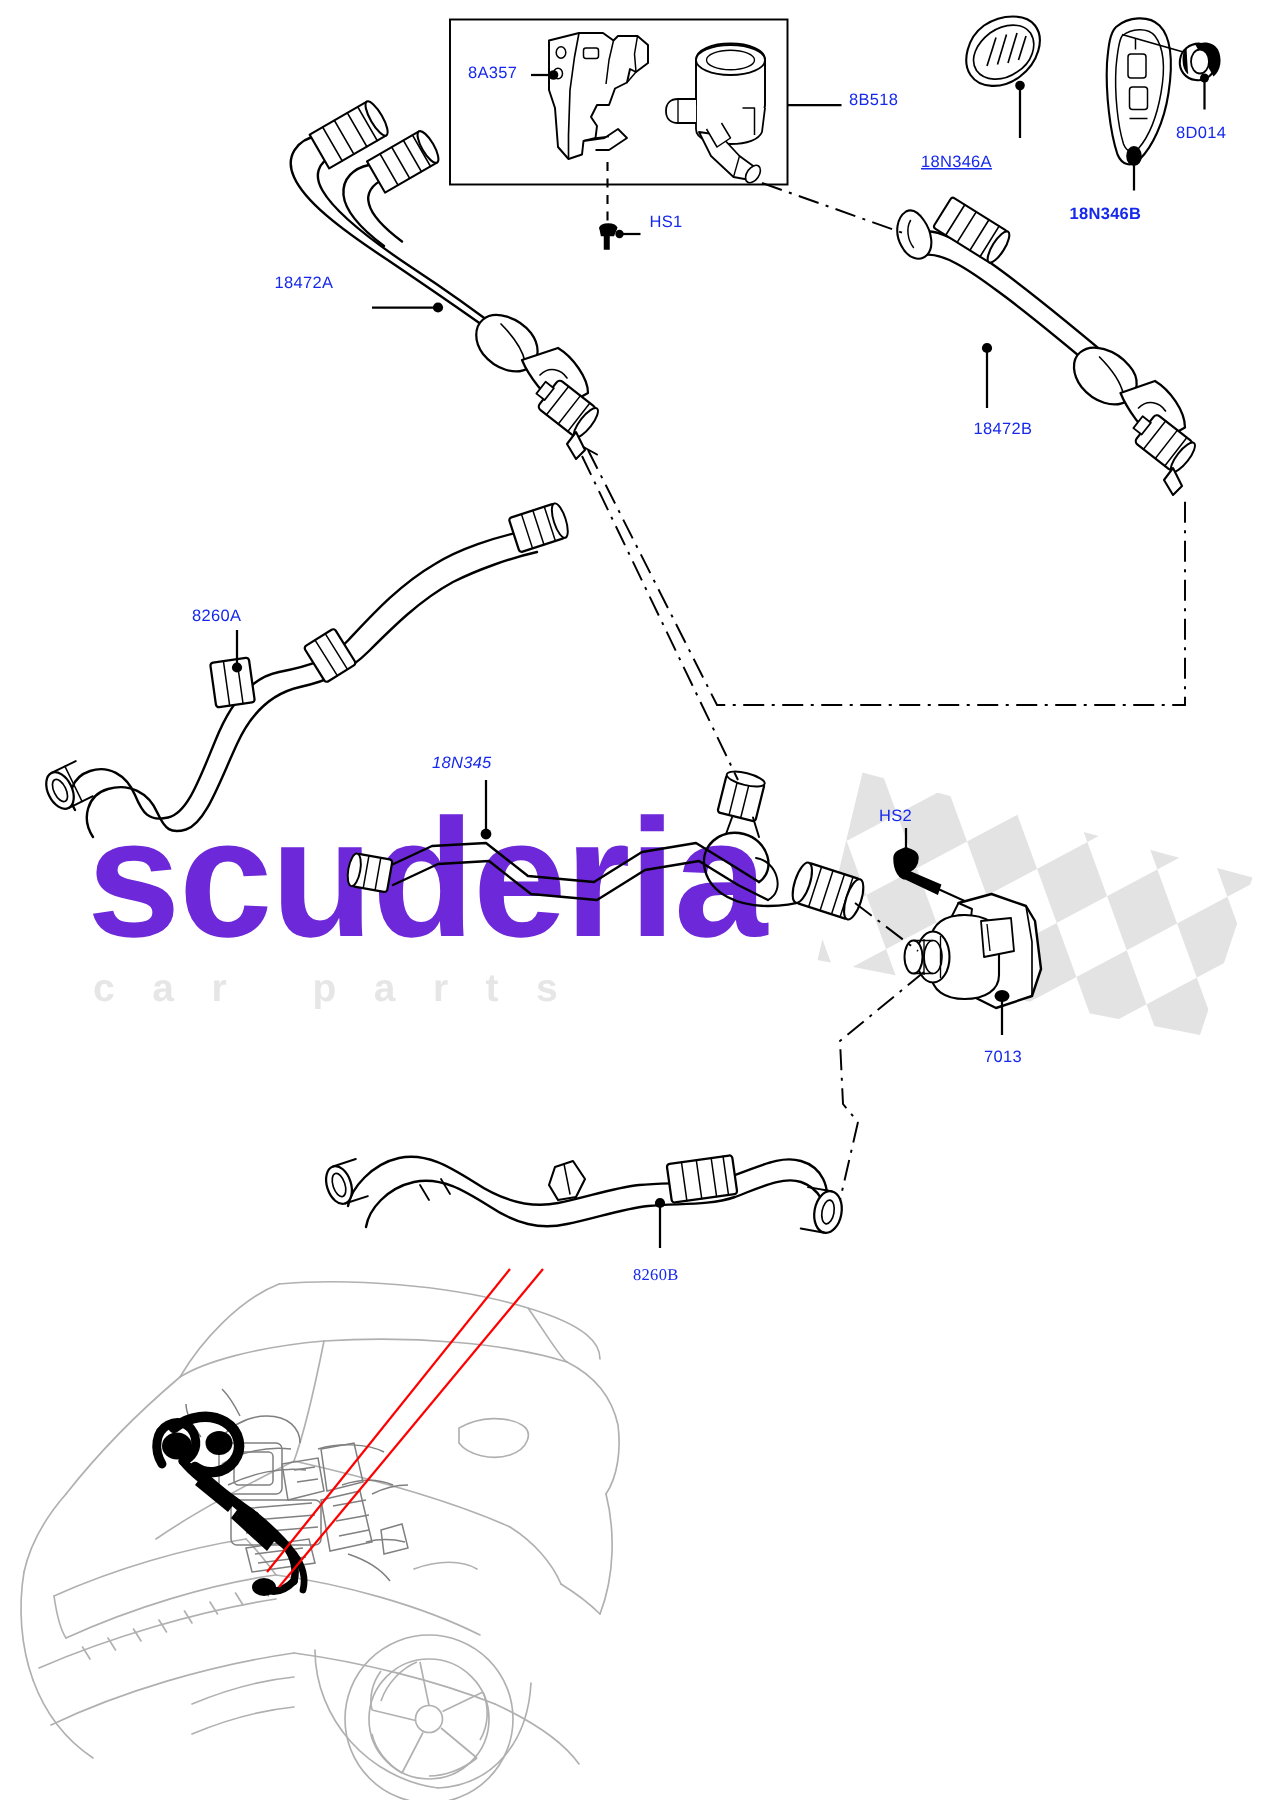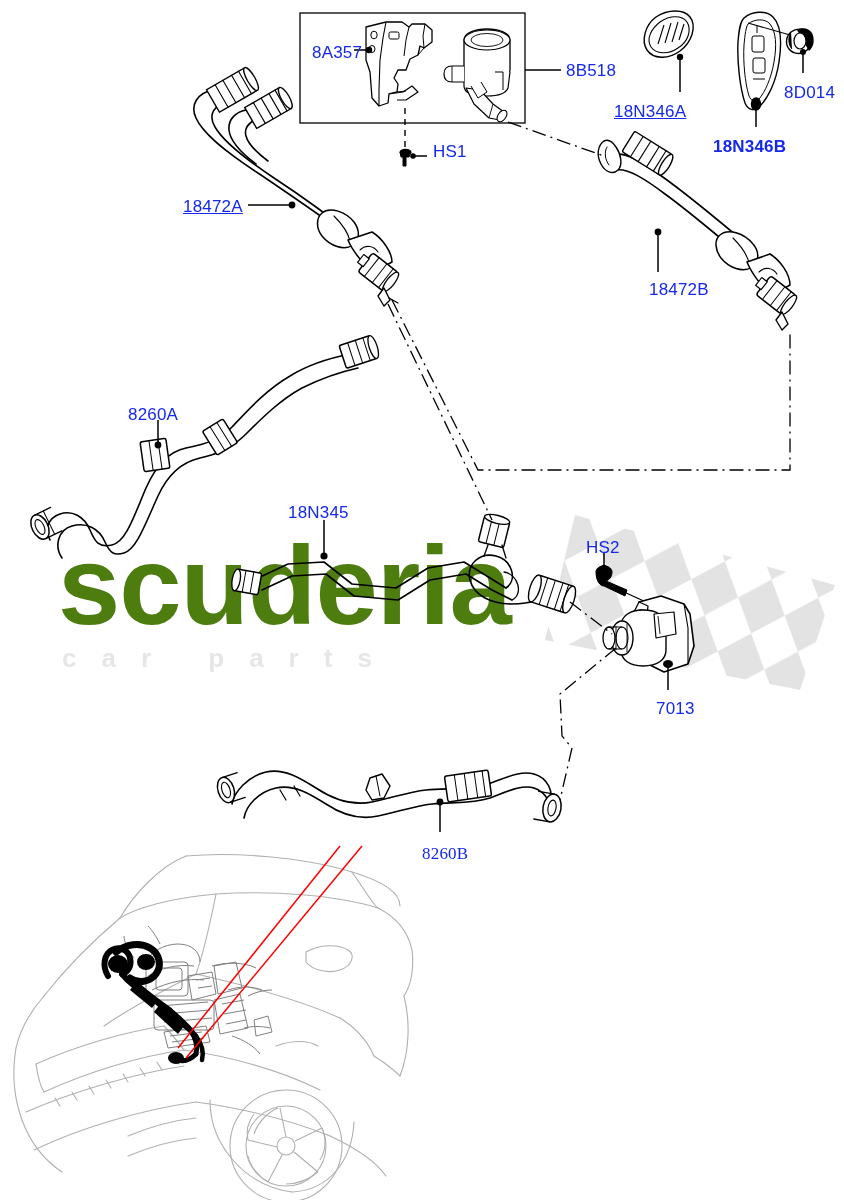--- a/index.html
+++ b/index.html
@@ -22,35 +22,35 @@
     position: absolute;
     left: 0;
     top: 0;
     width: 844px;
     height: 1200px;
   }
   .label {
     position: absolute;
     color: #1528ec;
     font-family: "Liberation Sans", sans-serif;
-    font-size: 17px;
+    font-size: 11px;
     font-weight: 400;
     letter-spacing: 0.2px;
     white-space: nowrap;
     line-height: 1;
     user-select: none;
   }
   .wm-main {
     position: absolute;
     left: 58px;
     top: 530px;
     font-family: "Liberation Sans", sans-serif;
     font-size: 112px;
     font-weight: bold;
-    color: #4d7c0f;
+    color: #6d28d9;
     letter-spacing: -1px;
     line-height: 1;
     user-select: none;
   }
   .wm-sub {
     position: absolute;
     left: 62px;
     top: 645px;
     font-family: "Liberation Sans", sans-serif;
     font-size: 26px;
@@ -552,21 +552,21 @@
     </g>
 
   </svg>
 
   <div class="label" style="left:312px; top:44px;">8A357</div>
   <div class="label" style="left:566px; top:62px;">8B518</div>
   <div class="label" style="left:614px; top:103px;text-decoration:underline;">18N346A</div>
   <div class="label" style="left:713px; top:138px;font-weight:bold;">18N346B</div>
   <div class="label" style="left:784px; top:84px;">8D014</div>
   <div class="label" style="left:433px; top:143px;">HS1</div>
-  <div class="label" style="left:183px; top:198px;text-decoration:underline;">18472A</div>
+  <div class="label" style="left:183px; top:184px;">18472A</div>
   <div class="label" style="left:625px; top:281px;margin-left:24px;">18472B</div>
   <div class="label" style="left:128px; top:406px;">8260A</div>
-  <div class="label" style="left:288px; top:504px;">18N345</div>
+  <div class="label" style="left:288px; top:504px;font-style:italic;">18N345</div>
   <div class="label" style="left:586px; top:539px;">HS2</div>
   <div class="label" style="left:656px; top:700px;">7013</div>
   <div class="label" style="left:422px; top:845px;font-family:Liberation Serif, serif;">8260B</div>
 
 </div>
 
 </body></html>

